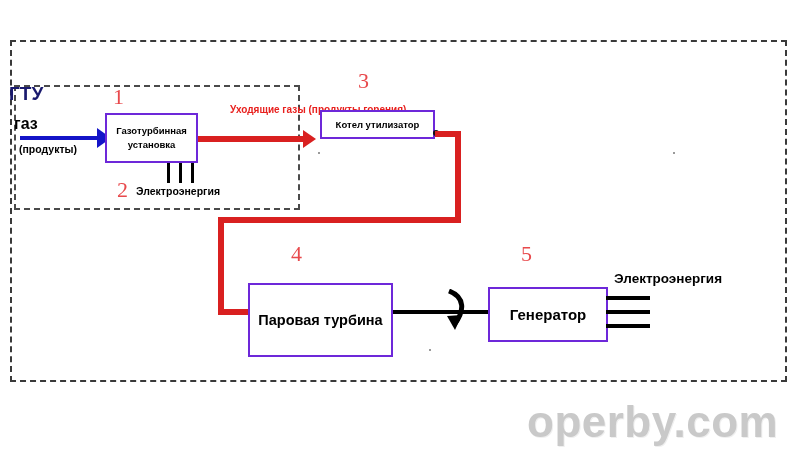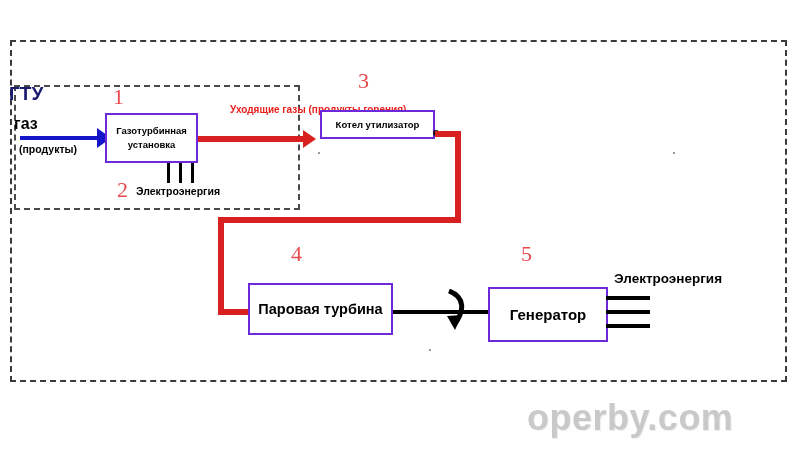--- a/index.html
+++ b/index.html
@@ -68,21 +68,21 @@
     left: 105px; top: 113px; width: 93px; height: 50px;
     font-size: 9.5px;
     line-height: 1.45;
     padding: 0 3px;
   }
   .box-boiler {
     left: 320px; top: 110px; width: 115px; height: 29px;
     font-size: 9.5px;
   }
   .box-steam-turbine {
-    left: 248px; top: 283px; width: 145px; height: 52px;
+    left: 248px; top: 283px; width: 145px; height: 74px;
     font-size: 14.5px;
     line-height: 1.3;
   }
   .box-generator {
     left: 488px; top: 287px; width: 120px; height: 55px;
     font-size: 15px;
   }
   .num {
     position: absolute;
     color: #e8494c;
@@ -176,21 +176,21 @@
     position: absolute;
     left: 136px; top: 186px;
     font-size: 10.5px;
     font-weight: bold;
     color: #000;
     line-height: 1;
   }
   .watermark {
     position: absolute;
     left: 527px; top: 400px;
-    font-size: 36px;
+    font-size: 44px;
     font-weight: bold;
     color: #c9c9c9;
     letter-spacing: 0.5px;
     line-height: 1;
     text-shadow: 1px 1px 0 #efefef;
   }
   .speck {
     position: absolute;
     width: 2px; height: 2px;
     background: #9a9a9a;

